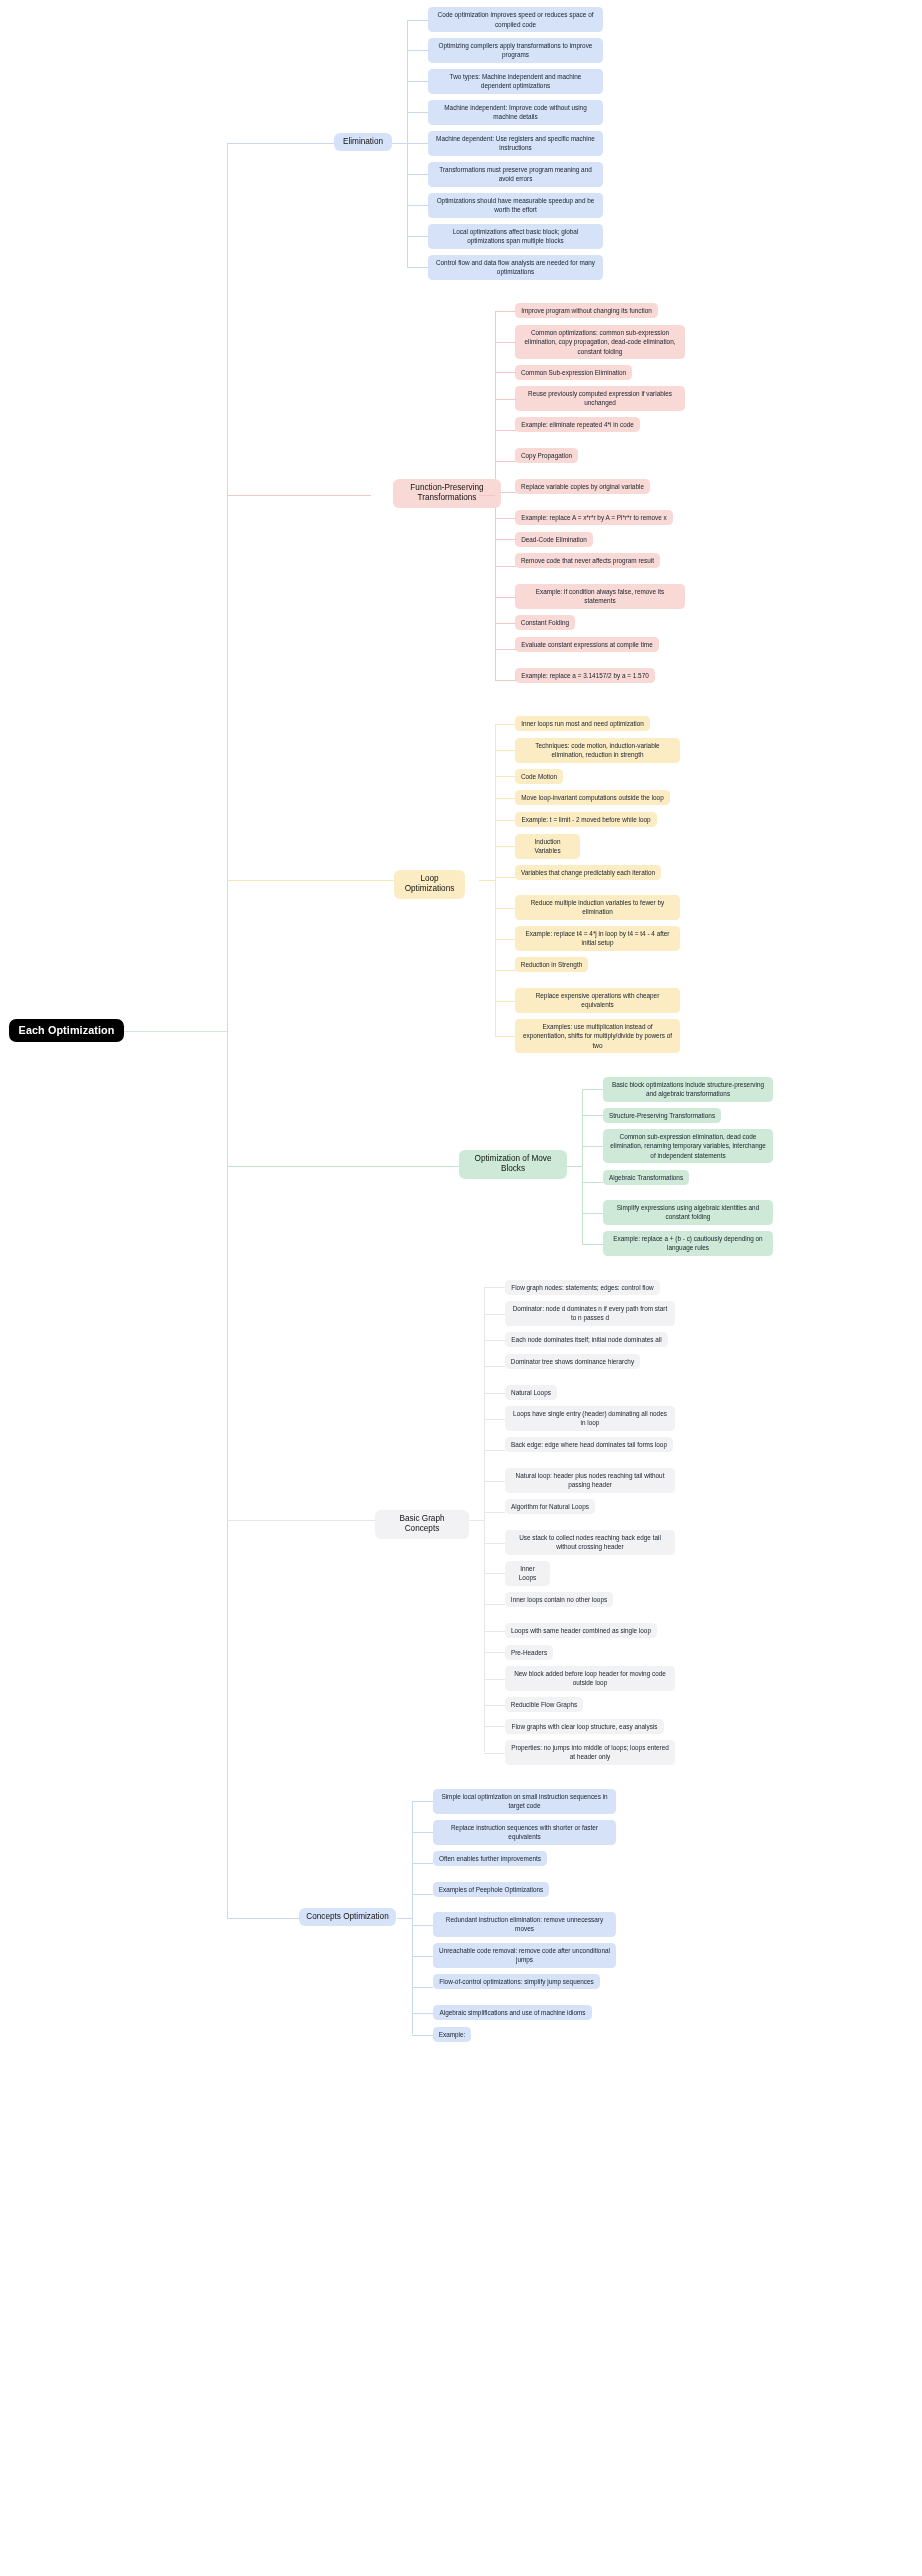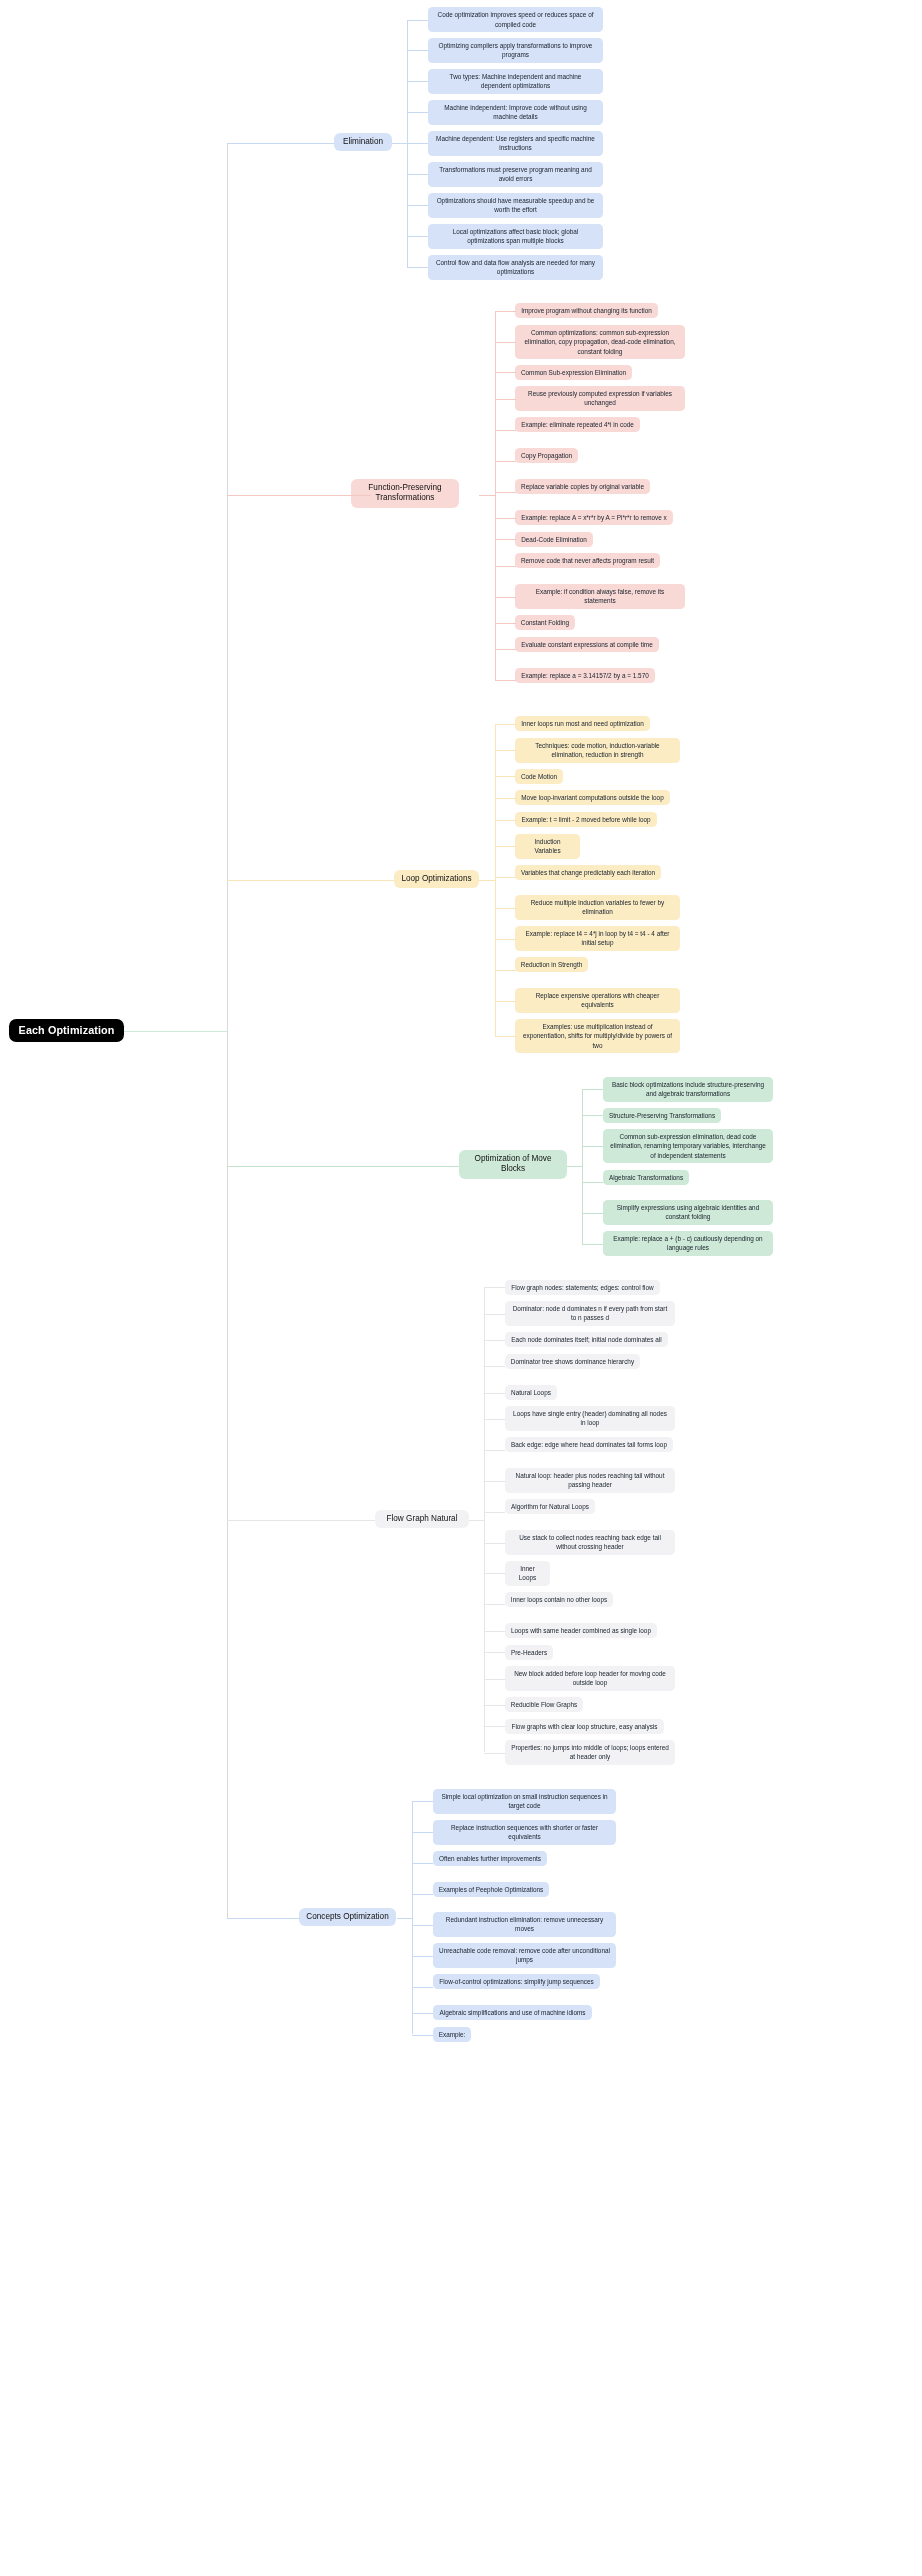--- a/index.html
+++ b/index.html
@@ -111,21 +111,21 @@
     <div class="conn h" style="left: 495px; top: 430px; width: 20.6px; background: rgb(243, 200, 195);"></div>
     <div class="conn h" style="left: 495px; top: 461px; width: 20.6px; background: rgb(243, 200, 195);"></div>
     <div class="conn h" style="left: 495px; top: 492px; width: 20.6px; background: rgb(243, 200, 195);"></div>
     <div class="conn h" style="left: 495px; top: 518px; width: 20.6px; background: rgb(243, 200, 195);"></div>
     <div class="conn h" style="left: 495px; top: 539px; width: 20.6px; background: rgb(243, 200, 195);"></div>
     <div class="conn h" style="left: 495px; top: 566px; width: 20.6px; background: rgb(243, 200, 195);"></div>
     <div class="conn h" style="left: 495px; top: 597px; width: 20.6px; background: rgb(243, 200, 195);"></div>
     <div class="conn h" style="left: 495px; top: 623px; width: 20.6px; background: rgb(243, 200, 195);"></div>
     <div class="conn h" style="left: 495px; top: 649px; width: 20.6px; background: rgb(243, 200, 195);"></div>
     <div class="conn h" style="left: 495px; top: 680px; width: 20.6px; background: rgb(243, 200, 195);"></div>
-    <div class="branch-node" style="left: 351px; top: 479px; width: 108px; background: rgb(248, 217, 214);">Function-Preserving Transformations</div>
+    <div class="branch-node" style="left: 393px; top: 479px; width: 108px; background: rgb(248, 217, 214);">Function-Preserving Transformations</div>
     <div class="conn h" style="left: 479px; top: 495px; width: 15.5px; background: rgb(243, 200, 195);"></div>
     <div class="leaf-node" style="left: 515px; top: 716px; width: 135px; background: rgb(251, 236, 196);">Inner loops run most and need optimization</div>
     <div class="leaf-node" style="left: 515px; top: 738px; width: 165px; background: rgb(251, 236, 196);">Techniques: code motion, induction-variable elimination, reduction in strength</div>
     <div class="leaf-node" style="left: 515px; top: 769px; width: 48px; background: rgb(251, 236, 196);">Code Motion</div>
     <div class="leaf-node" style="left: 515px; top: 790px; width: 155px; background: rgb(251, 236, 196);">Move loop-invariant computations outside the loop</div>
     <div class="leaf-node" style="left: 515px; top: 812px; width: 142px; background: rgb(251, 236, 196);">Example: t = limit - 2 moved before while loop</div>
     <div class="leaf-node" style="left: 515px; top: 834px; width: 65px; background: rgb(251, 236, 196);">Induction Variables</div>
     <div class="leaf-node" style="left: 515px; top: 865px; width: 146px; background: rgb(251, 236, 196);">Variables that change predictably each iteration</div>
     <div class="leaf-node" style="left: 515px; top: 895px; width: 165px; background: rgb(251, 236, 196);">Reduce multiple induction variables to fewer by elimination</div>
     <div class="leaf-node" style="left: 515px; top: 926px; width: 165px; background: rgb(251, 236, 196);">Example: replace t4 = 4*j in loop by t4 = t4 - 4 after initial setup</div>
@@ -138,21 +138,21 @@
     <div class="conn h" style="left: 495px; top: 776px; width: 20.6px; background: rgb(248, 230, 184);"></div>
     <div class="conn h" style="left: 495px; top: 798px; width: 20.6px; background: rgb(248, 230, 184);"></div>
     <div class="conn h" style="left: 495px; top: 820px; width: 20.6px; background: rgb(248, 230, 184);"></div>
     <div class="conn h" style="left: 495px; top: 846px; width: 20.6px; background: rgb(248, 230, 184);"></div>
     <div class="conn h" style="left: 495px; top: 877px; width: 20.6px; background: rgb(248, 230, 184);"></div>
     <div class="conn h" style="left: 495px; top: 908px; width: 20.6px; background: rgb(248, 230, 184);"></div>
     <div class="conn h" style="left: 495px; top: 939px; width: 20.6px; background: rgb(248, 230, 184);"></div>
     <div class="conn h" style="left: 495px; top: 970px; width: 20.6px; background: rgb(248, 230, 184);"></div>
     <div class="conn h" style="left: 495px; top: 1001px; width: 20.6px; background: rgb(248, 230, 184);"></div>
     <div class="conn h" style="left: 495px; top: 1036px; width: 20.6px; background: rgb(248, 230, 184);"></div>
-    <div class="branch-node" style="left: 394px; top: 870px; width: 85px; background: rgb(251, 236, 196);">Loop Optimizations</div>
+    <div class="branch-node" style="left: 394px; top: 870px; width: 71px; background: rgb(251, 236, 196);">Loop Optimizations</div>
     <div class="conn h" style="left: 479px; top: 880px; width: 15.5px; background: rgb(248, 230, 184);"></div>
     <div class="leaf-node" style="left: 603px; top: 1077px; width: 170px; background: rgb(207, 233, 216);">Basic block optimizations include structure-preserving and algebraic transformations</div>
     <div class="leaf-node" style="left: 603px; top: 1108px; width: 118px; background: rgb(207, 233, 216);">Structure-Preserving Transformations</div>
     <div class="leaf-node" style="left: 603px; top: 1129px; width: 170px; background: rgb(207, 233, 216);">Common sub-expression elimination, dead code elimination, renaming temporary variables, interchange of independent statements</div>
     <div class="leaf-node" style="left: 603px; top: 1170px; width: 86px; background: rgb(207, 233, 216);">Algebraic Transformations</div>
     <div class="leaf-node" style="left: 603px; top: 1200px; width: 170px; background: rgb(207, 233, 216);">Simplify expressions using algebraic identities and constant folding</div>
     <div class="leaf-node" style="left: 603px; top: 1231px; width: 170px; background: rgb(207, 233, 216);">Example: replace a + (b - c) cautiously depending on language rules</div>
     <div class="conn v" style="left: 582px; top: 1089px; height: 155px; background: rgb(195, 227, 206);"></div>
     <div class="conn h" style="left: 582px; top: 1089px; width: 20.6px; background: rgb(195, 227, 206);"></div>
     <div class="conn h" style="left: 582px; top: 1115px; width: 20.6px; background: rgb(195, 227, 206);"></div>
@@ -192,21 +192,21 @@
     <div class="conn h" style="left: 484px; top: 1512px; width: 20.6px; background: rgb(230, 230, 233);"></div>
     <div class="conn h" style="left: 484px; top: 1543px; width: 20.6px; background: rgb(230, 230, 233);"></div>
     <div class="conn h" style="left: 484px; top: 1573px; width: 20.6px; background: rgb(230, 230, 233);"></div>
     <div class="conn h" style="left: 484px; top: 1604px; width: 20.6px; background: rgb(230, 230, 233);"></div>
     <div class="conn h" style="left: 484px; top: 1631px; width: 20.6px; background: rgb(230, 230, 233);"></div>
     <div class="conn h" style="left: 484px; top: 1652px; width: 20.6px; background: rgb(230, 230, 233);"></div>
     <div class="conn h" style="left: 484px; top: 1679px; width: 20.6px; background: rgb(230, 230, 233);"></div>
     <div class="conn h" style="left: 484px; top: 1705px; width: 20.6px; background: rgb(230, 230, 233);"></div>
     <div class="conn h" style="left: 484px; top: 1726px; width: 20.6px; background: rgb(230, 230, 233);"></div>
     <div class="conn h" style="left: 484px; top: 1753px; width: 20.6px; background: rgb(230, 230, 233);"></div>
-    <div class="branch-node" style="left: 375px; top: 1510px; width: 94px; background: rgb(242, 242, 244);">Flow Graph Natural</div>
+    <div class="branch-node" style="left: 375px; top: 1510px; width: 94px; background: rgb(242, 242, 244);">Basic Graph Concepts</div>
     <div class="conn h" style="left: 469px; top: 1520px; width: 15.5px; background: rgb(230, 230, 233);"></div>
     <div class="leaf-node" style="left: 433px; top: 1789px; width: 183px; background: rgb(214, 226, 248);">Simple local optimization on small instruction sequences in target code</div>
     <div class="leaf-node" style="left: 433px; top: 1820px; width: 183px; background: rgb(214, 226, 248);">Replace instruction sequences with shorter or faster equivalents</div>
     <div class="leaf-node" style="left: 433px; top: 1851px; width: 114px; background: rgb(214, 226, 248);">Often enables further improvements</div>
     <div class="leaf-node" style="left: 433px; top: 1882px; width: 116px; background: rgb(214, 226, 248);">Examples of Peephole Optimizations</div>
     <div class="leaf-node" style="left: 433px; top: 1912px; width: 183px; background: rgb(214, 226, 248);">Redundant instruction elimination: remove unnecessary moves</div>
     <div class="leaf-node" style="left: 433px; top: 1943px; width: 183px; background: rgb(214, 226, 248);">Unreachable code removal: remove code after unconditional jumps</div>
     <div class="leaf-node" style="left: 433px; top: 1974px; width: 167px; background: rgb(214, 226, 248);">Flow-of-control optimizations: simplify jump sequences</div>
     <div class="leaf-node" style="left: 433px; top: 2005px; width: 159px; background: rgb(214, 226, 248);">Algebraic simplifications and use of machine idioms</div>
     <div class="leaf-node" style="left: 433px; top: 2027px; width: 38px; background: rgb(214, 226, 248);">Example:</div>

